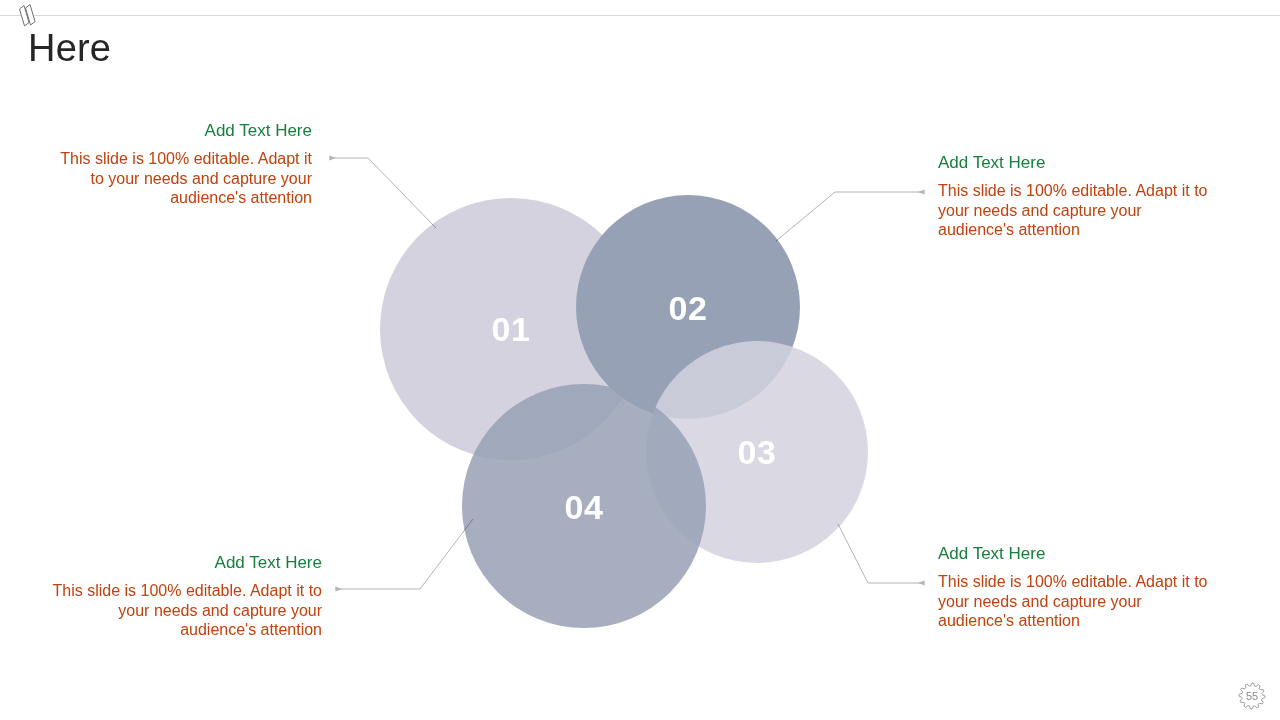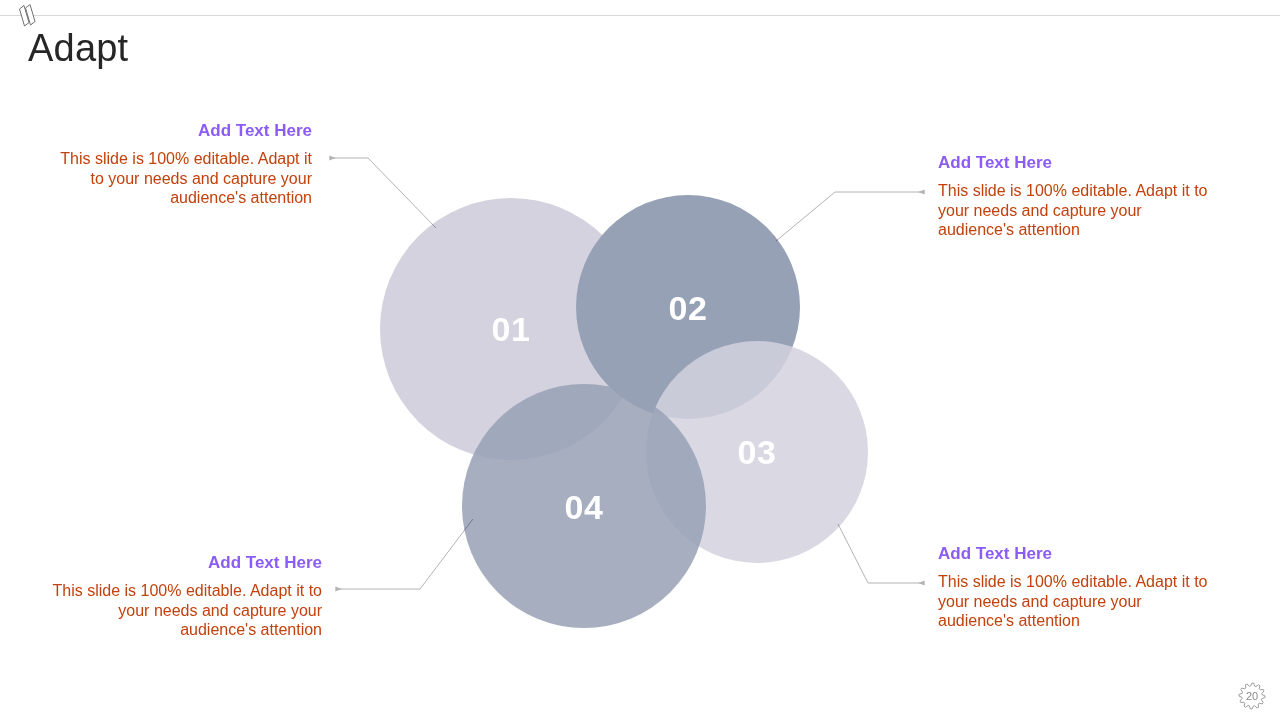--- a/index.html
+++ b/index.html
@@ -55,22 +55,22 @@
     width: 1280px;
     height: 520px;
   }
 
   
   .callout {
     position: absolute;
   }
   .callout .callout-title {
     font-size: 17px;
-    font-weight: bold;
-    color: #8b5cf6;
+    font-weight: normal;
+    color: #15803d;
     line-height: 22px;
     margin-bottom: 7px;
     white-space: nowrap;
   }
   .callout .callout-body {
     font-size: 16px;
     font-weight: 400;
     color: #c2410c;
     line-height: 19.5px;
   }
@@ -111,21 +111,21 @@
 
 <div class="corner-mark">
   <svg width="26" height="26" viewBox="0 0 26 26" xmlns="http://www.w3.org/2000/svg">
     <g fill="#ffffff" stroke="#707070" stroke-width="1">
       <polygon points="5.5,7 10,3.5 15,20.5 10.5,24"></polygon>
       <polygon points="11.5,6 16,2.5 21,19.5 16.5,23"></polygon>
     </g>
   </svg>
 </div>
 
-<div class="slide-title">Adapt</div>
+<div class="slide-title">Here</div>
 
 <div class="venn-stage">
   <svg id="venn-svg" width="1280" height="720" viewBox="0 0 1280 720" xmlns="http://www.w3.org/2000/svg">
     <defs>
       <marker id="arrow-left" viewBox="0 0 10 10" refX="9" refY="5" markerWidth="7" markerHeight="7" orient="auto-start-reverse">
         <path d="M 0 5 L 10 1.6 L 10 8.4 z" fill="#b4b4b4"></path>
       </marker>
     </defs>
     <g id="connector-layer">
         <polyline points="436,228 368,158 330,158" fill="none" stroke="#b4b4b4" stroke-width="1" marker-end="url(#arrow-left)"></polyline>
@@ -167,14 +167,14 @@
   <div class="callout-title">Add  Text Here</div>
   <div class="callout-body">This slide is 100% editable. Adapt it to your needs and capture your audience's attention</div>
 </div>
 
 <div class="page-badge">
   <svg width="40" height="40" viewBox="0 0 40 40" xmlns="http://www.w3.org/2000/svg">
     <g id="gear-outline" fill="none" stroke="#9e9e9e" stroke-width="1">
         <path d="M 33.00 20.00 L 32.89 21.70 L 29.85 22.64 L 29.42 23.90 L 31.26 26.50 L 30.31 27.91 L 27.21 27.21 L 26.21 28.09 L 26.50 31.26 L 24.97 32.01 L 22.64 29.85 L 21.33 30.11 L 20.00 33.00 L 18.30 32.89 L 17.36 29.85 L 16.10 29.42 L 13.50 31.26 L 12.09 30.31 L 12.79 27.21 L 11.91 26.21 L 8.74 26.50 L 7.99 24.97 L 10.15 22.64 L 9.89 21.33 L 7.00 20.00 L 7.11 18.30 L 10.15 17.36 L 10.58 16.10 L 8.74 13.50 L 9.69 12.09 L 12.79 12.79 L 13.79 11.91 L 13.50 8.74 L 15.03 7.99 L 17.36 10.15 L 18.67 9.89 L 20.00 7.00 L 21.70 7.11 L 22.64 10.15 L 23.90 10.58 L 26.50 8.74 L 27.91 9.69 L 27.21 12.79 L 28.09 13.79 L 31.26 13.50 L 32.01 15.03 L 29.85 17.36 L 30.11 18.67 Z"></path>
       </g>
   </svg>
-  <div class="badge-num">20</div>
+  <div class="badge-num">55</div>
 </div>
 
 </body></html>

